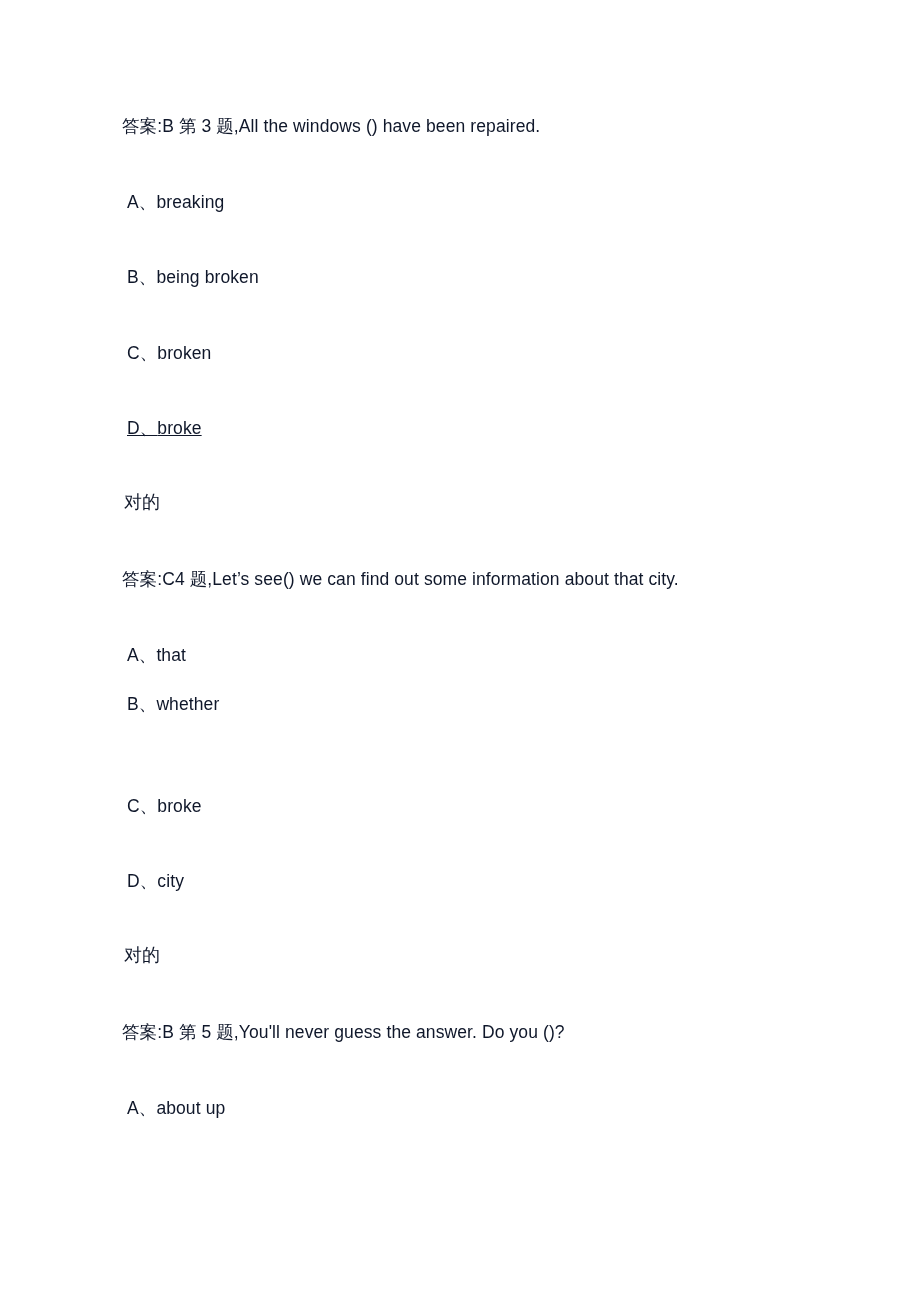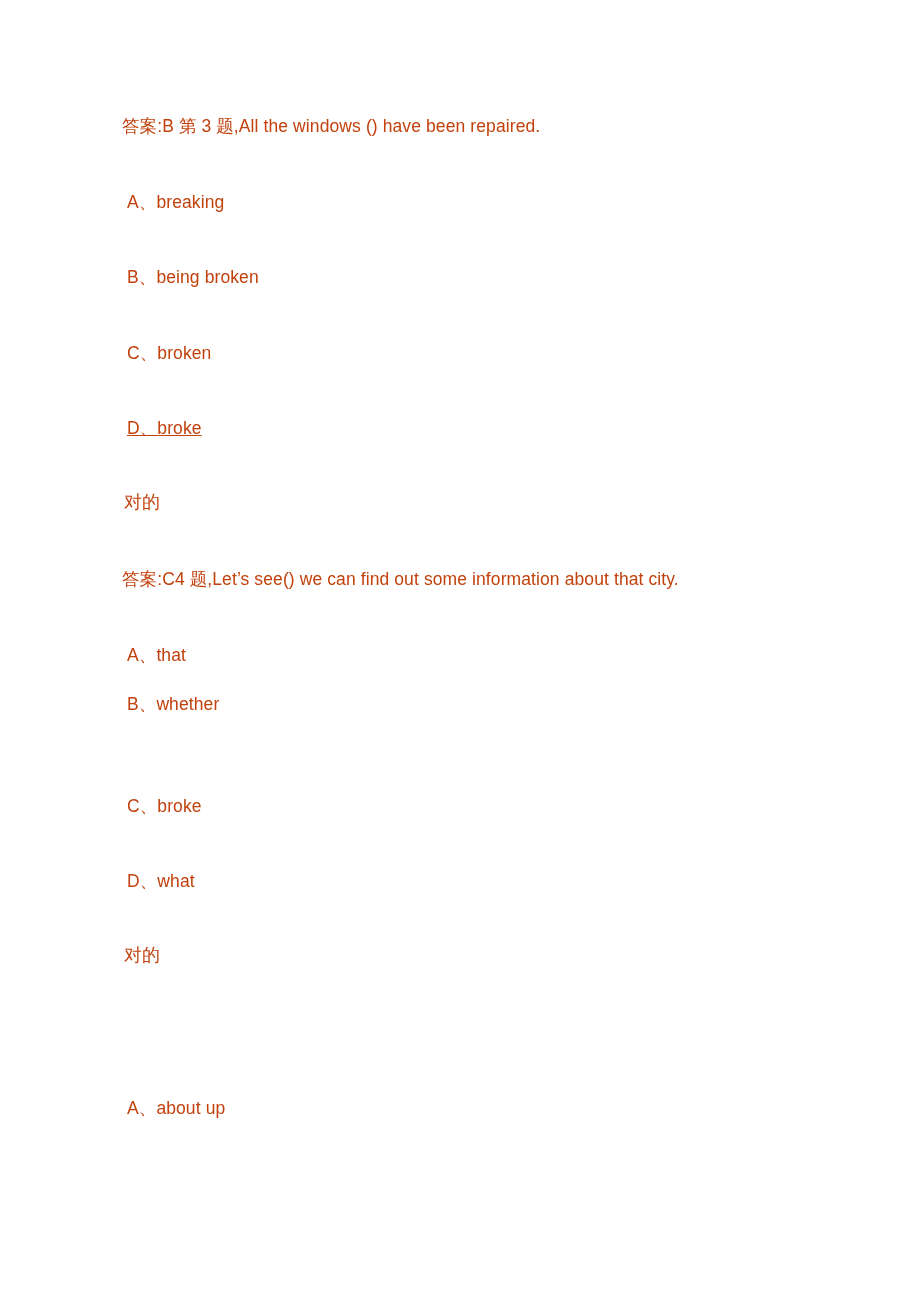--- a/index.html
+++ b/index.html
@@ -26,21 +26,21 @@
     background: #ffffff;
   }
 
   
   .line {
     position: absolute;
     white-space: pre;
     font-size: 17.5px;
     line-height: 26px;
     letter-spacing: 0.1px;
-    color: #c2410c;
+    color: #0f172a;
   }
 
   
   .q-line {
     left: 122px;
     font-size: 17.5px;
   }
 
   
   .opt-line {
@@ -102,20 +102,21 @@
   <div class="line mark-line cjk y-mark-1">对的</div>
 
   <div class="line q-line y-q4">答案:C4 题,Let’s see() we can find out some information about that city.</div>
 
   <div class="line opt-line y-q4-a"><span class="opt-label">A、</span><span class="opt-text">that</span></div>
 
   <div class="line opt-line y-q4-b"><span class="opt-label">B、</span><span class="opt-text">whether</span></div>
 
   <div class="line opt-line y-q4-c"><span class="opt-label">C、</span><span class="opt-text">broke</span></div>
 
-  <div class="line opt-line y-q4-d"><span class="opt-label">D、</span><span class="opt-text">what</span></div>
+  <div class="line opt-line y-q4-d"><span class="opt-label">D、</span><span class="opt-text">city</span></div>
 
   <div class="line mark-line cjk y-mark-2">对的</div>
 
+  <div class="line q-line y-q5">答案:B 第 5 题,You'll never guess the answer. Do you ()?</div>
 
   <div class="line opt-line y-q5-a"><span class="opt-label">A、</span><span class="opt-text">about up</span></div>
 
 </div>
 
 </body></html>

